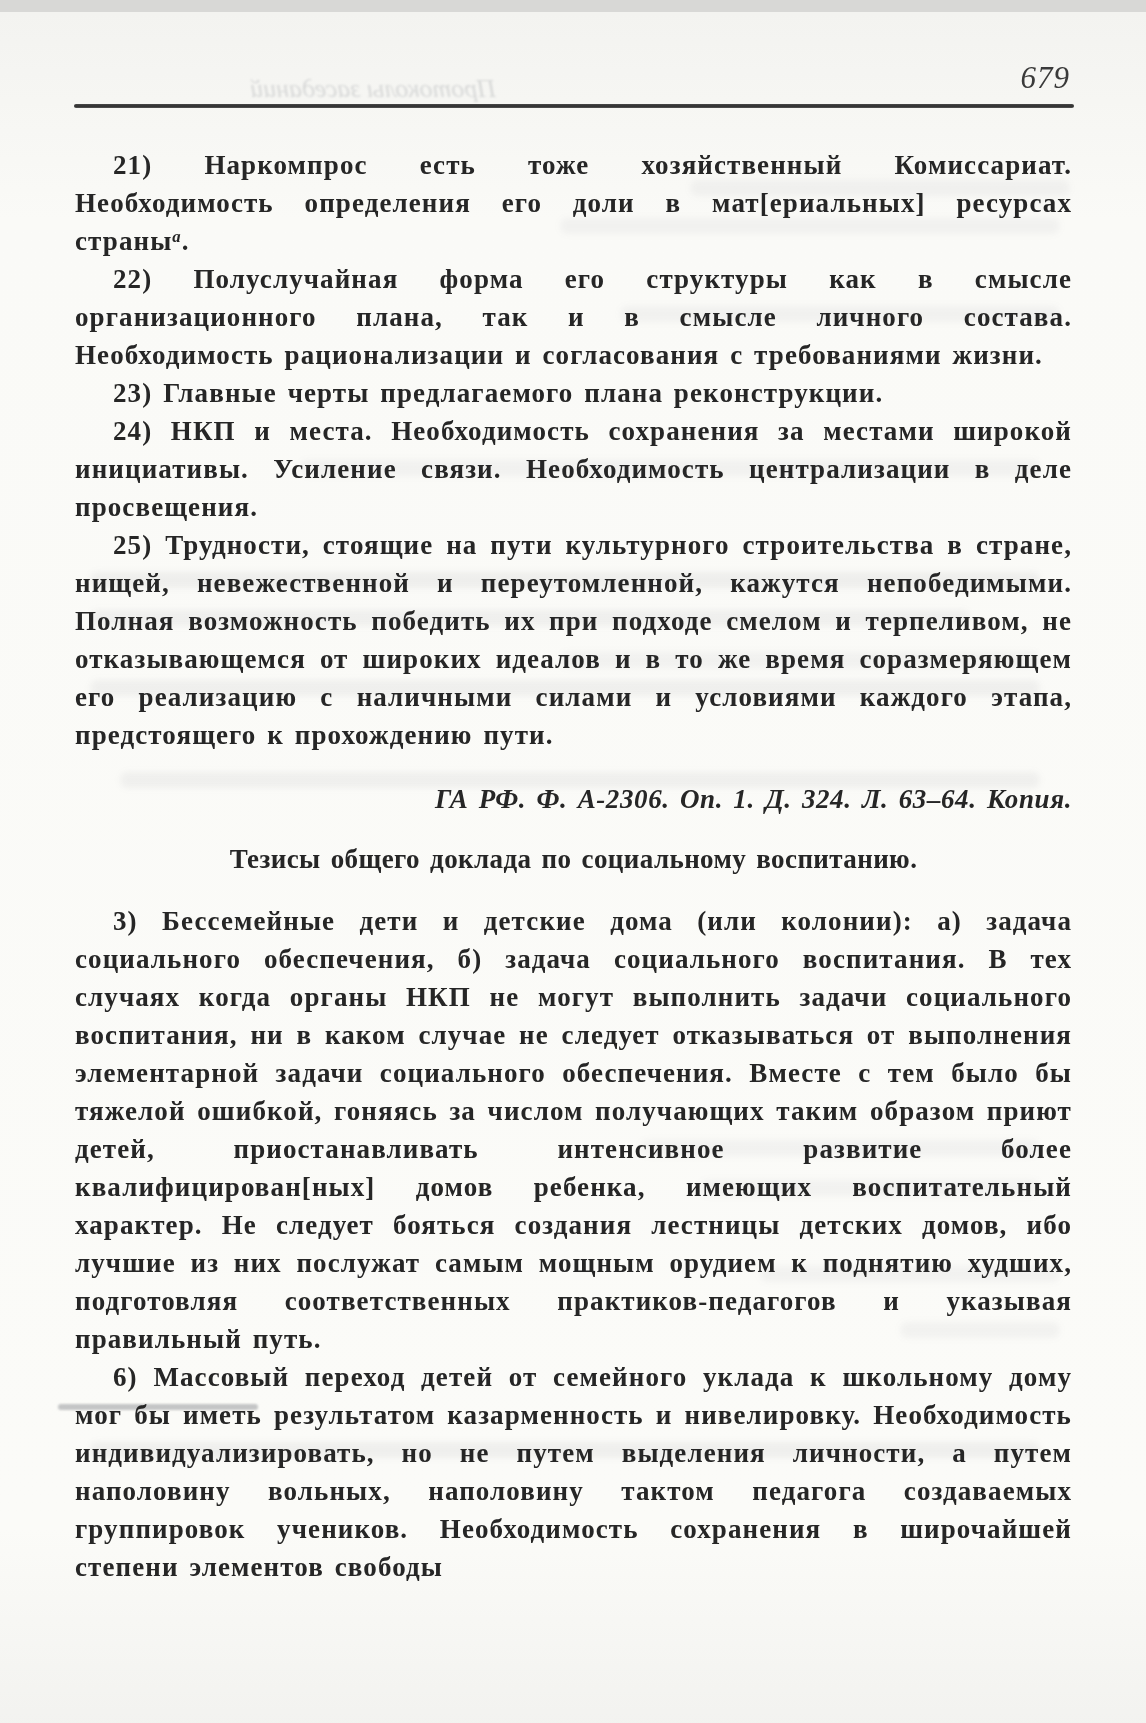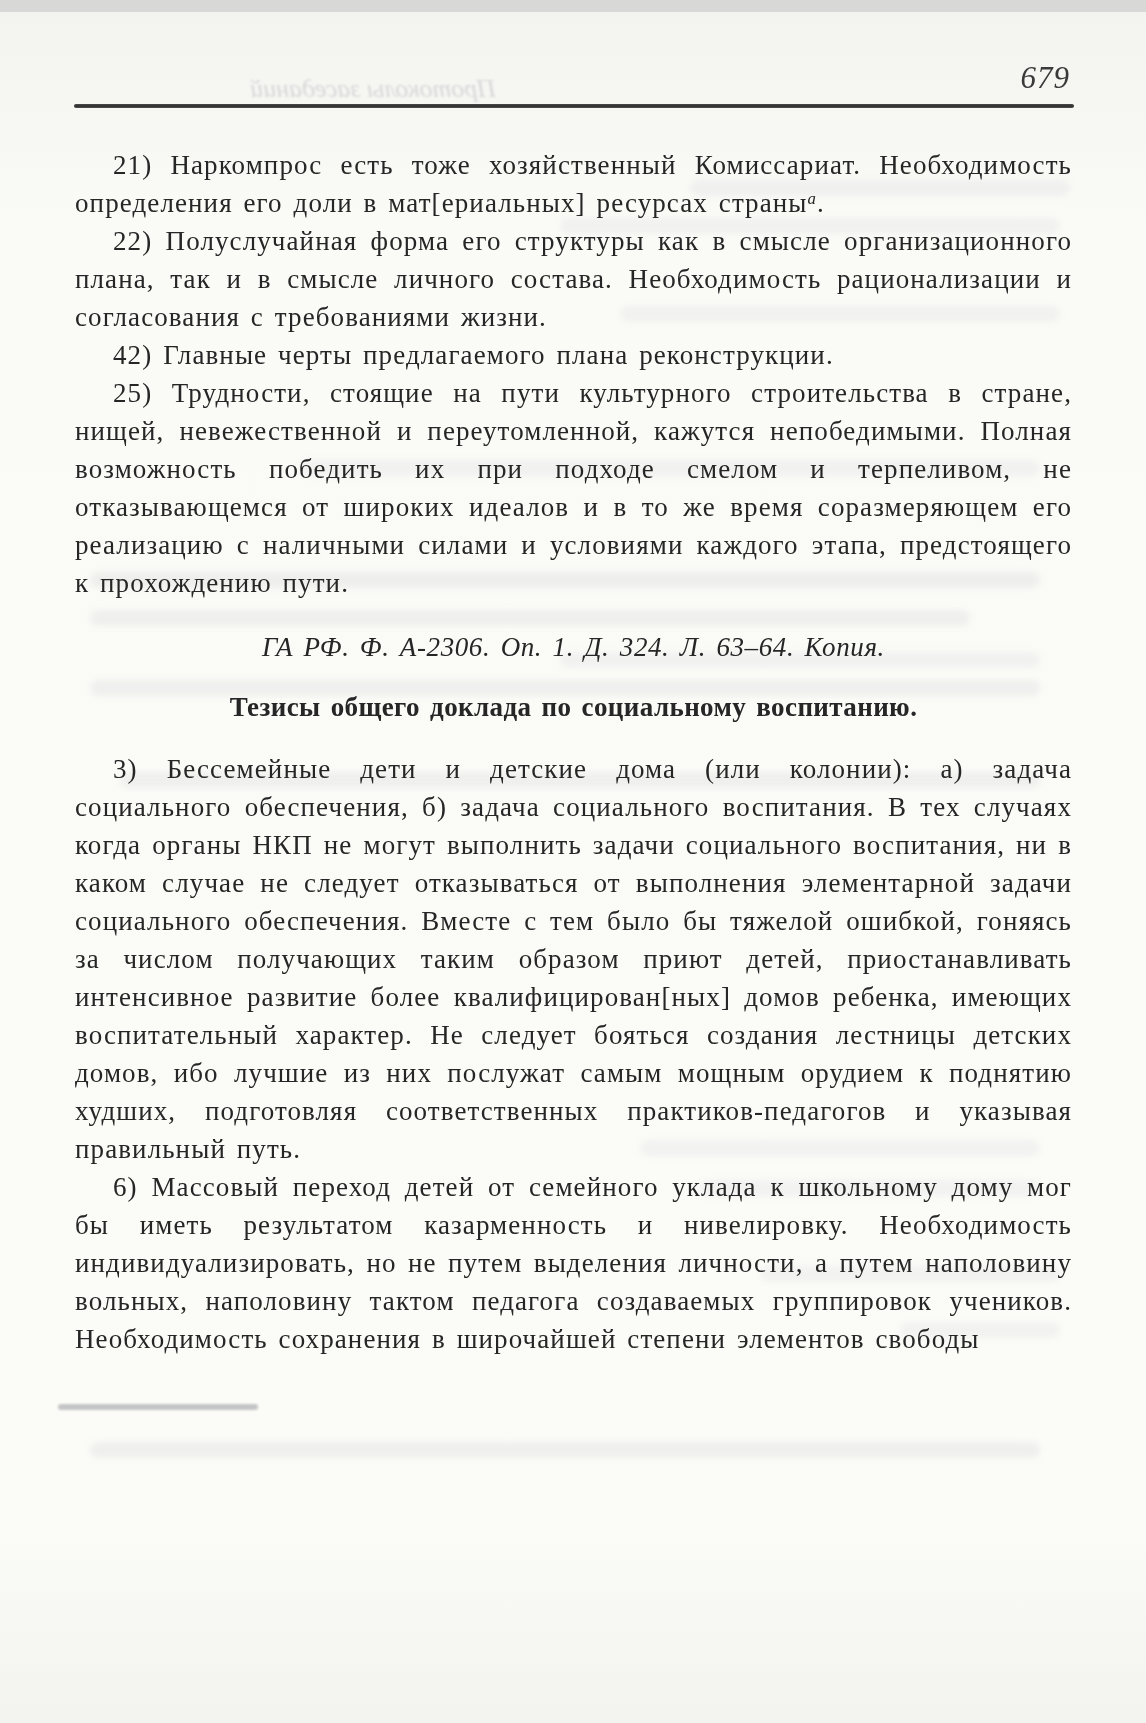--- a/index.html
+++ b/index.html
@@ -24,24 +24,24 @@
     border-radius:2px;
   }
 
   
   .doc{
     position:absolute;left:75px;right:74px;top:134px;
     font-size:27px;line-height:38px;
     letter-spacing:1.1px;word-spacing:3px;
     text-align:justify;
   }
-  .doc p{margin:0;}
+  .doc p{margin:0;font-weight:bold;}
   .doc p.item{text-indent:38px;}
   .doc p.archive{
-    font-style:italic;text-align:center;text-indent:0;
+    font-style:italic;text-align:right;text-indent:0;
     margin-top:26px;letter-spacing:0.6px;
   }
   .doc p.heading{
     font-weight:bold;text-align:center;text-indent:0;
     margin-top:22px;margin-bottom:24px;letter-spacing:0.4px;
   }
   .fn-mark{
     font-size:0.62em;font-style:italic;
     position:relative;top:0.12em;vertical-align:super;line-height:0;
   }
@@ -100,21 +100,22 @@
     <div class="ghost-underline"></div>
   </div>
 
   <span class="page-number">679</span>
   <div class="header-rule"></div>
 
   <div class="doc" id="doc">
 
     <p class="para item"><span>21) Наркомпрос есть тоже хозяйственный Комиссариат. Необходимость определения его доли в мат[ериальных] ресурсах страны</span><sup class="fn-mark">a</sup><span>.</span></p>
       <p class="para item"><span>22) Полуслучайная форма его структуры как в смысле организационного плана, так и в смысле личного состава. Необходимость рационализации и согласования с требованиями жизни.</span></p>
-      <p class="para item"><span>42) Главные черты предлагаемого плана реконструкции.</span></p>
+      <p class="para item"><span>23) Главные черты предлагаемого плана реконструкции.</span></p>
+      <p class="para item"><span>24) НКП и места. Необходимость сохранения за местами широкой инициативы. Усиление связи. Необходимость централизации в деле просвещения.</span></p>
       <p class="para item"><span>25) Трудности, стоящие на пути культурного строительства в стране, нищей, невежественной и переутомленной, кажутся непобедимыми. Полная возможность победить их при подходе смелом и терпеливом, не отказывающемся от широких идеалов и в то же время соразмеряющем его реализацию с наличными силами и условиями каждого этапа, предстоящего к прохождению пути.</span></p>
       <p class="para archive"><span>ГА РФ. Ф. А-2306. Оп. 1. Д. 324. Л. 63–64. Копия.</span></p>
       <p class="para heading"><span>Тезисы общего доклада по социальному воспитанию.</span></p>
       <p class="para item"><span>3) Бессемейные дети и детские дома (или колонии): а) задача социального обеспечения, б) задача социального воспитания. В тех случаях когда органы НКП не могут выполнить задачи социального воспитания, ни в каком случае не следует отказываться от выполнения элементарной задачи социального обеспечения. Вместе с тем было бы тяжелой ошибкой, гоняясь за числом получающих таким образом приют детей, приостанавливать интенсивное развитие более квалифицирован[ных] домов ребенка, имеющих воспитательный характер. Не следует бояться создания лестницы детских домов, ибо лучшие из них послужат самым мощным орудием к поднятию худших, подготовляя соответственных практиков-педагогов и указывая правильный путь.</span></p>
       <p class="para item"><span>6) Массовый переход детей от семейного уклада к школьному дому мог бы иметь результатом казарменность и нивелировку. Необходимость индивидуализировать, но не путем выделения личности, а путем наполовину вольных, наполовину тактом педагога создаваемых группировок учеников. Необходимость сохранения в широчайшей степени элементов свободы</span></p>
 
   </div>
 
 </div>
 

